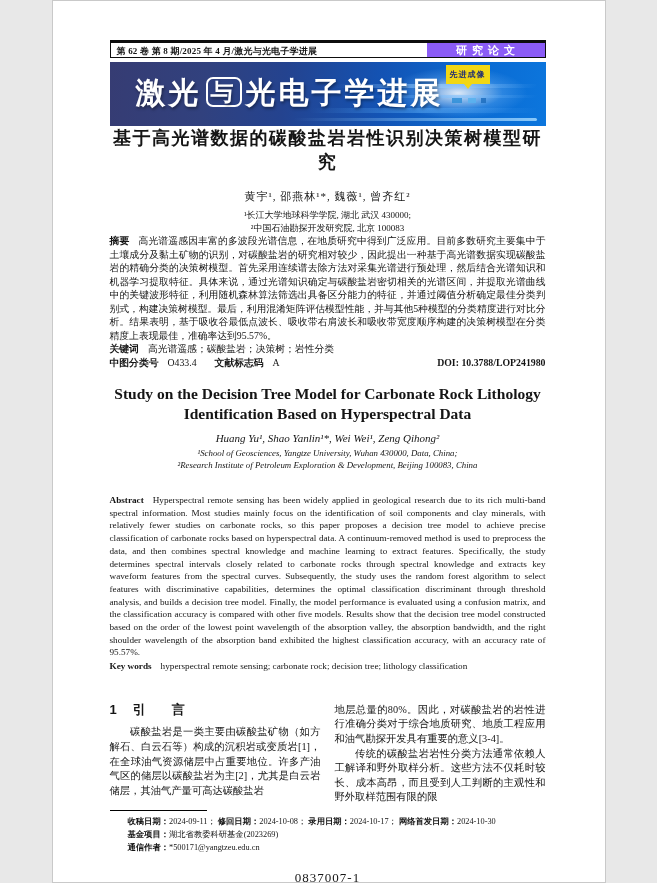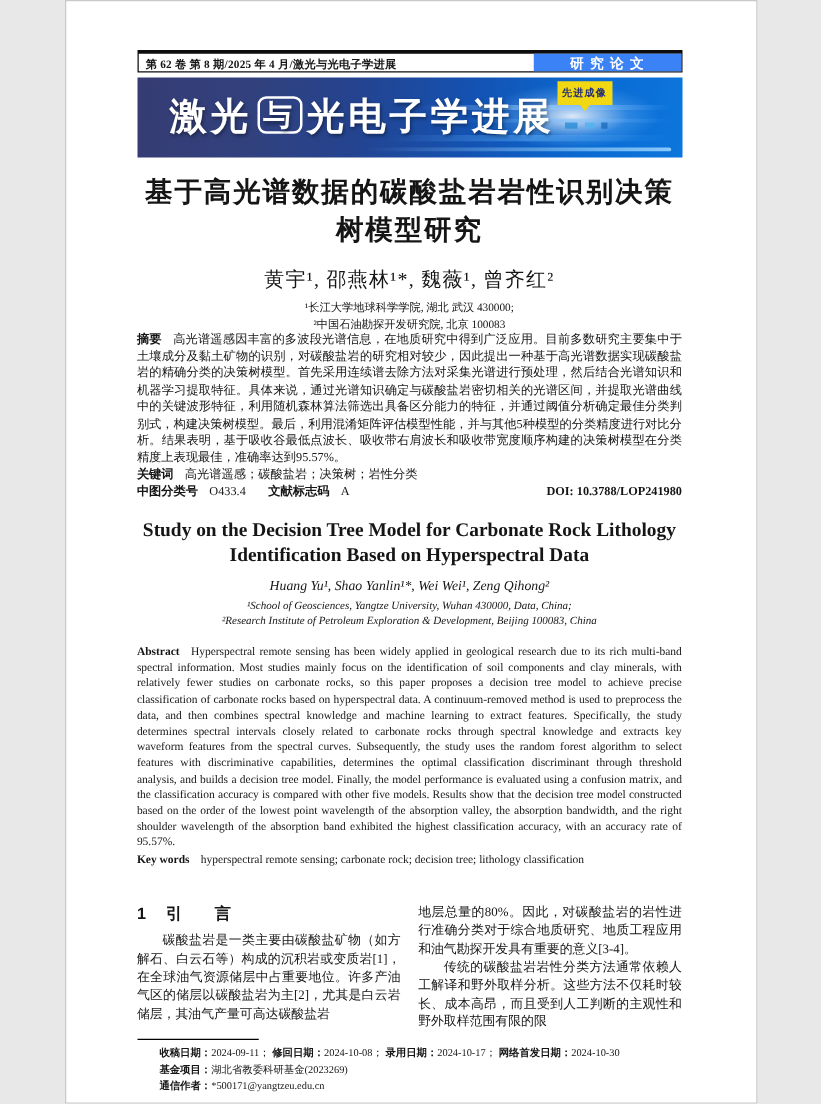--- a/index.html
+++ b/index.html
@@ -8,21 +8,21 @@
     position:relative; width:554px; height:883px; margin:0 auto;
     background:#fff; border:1px solid #c9c9c9;
     font-family:"Liberation Serif","DejaVu Serif",serif; color:#151515;
     overflow:hidden;
   }
   .content { padding:39px 59px 0 57px; }
 
   
   .header-strip { display:flex; height:18px; border:1.5px solid #0d0d0d; border-top-width:3px; }
   .issue-info { flex:1; font-size:9px; font-weight:bold; padding:2px 0 0 6px; letter-spacing:.2px; white-space:nowrap; }
-  .type-box { width:118px; background:#3b82f6; color:#fff; font-size:11px; font-weight:bold;
+  .type-box { width:118px; background:#8b5cf6; color:#fff; font-size:11px; font-weight:bold;
     display:flex; align-items:center; justify-content:center; letter-spacing:5px; padding-left:5px; }
 
   
   .banner { position:relative; margin-top:4px; height:64px; overflow:hidden;
     background:linear-gradient(97deg,#363c73 0%,#31417e 22%,#24438f 40%,#1353b4 62%,#0a6ad2 82%,#0c76dd 100%); }
   .glow { position:absolute; right:4%; top:8%; width:140px; height:52px;
     background:radial-gradient(ellipse at center, rgba(255,255,255,.85) 0%, rgba(140,200,255,.25) 45%, rgba(0,0,0,0) 70%); }
   .streak { position:absolute; transform:skewX(-28deg); border-radius:2px; }
   .s1 { left:52%; top:34%; width:46%; height:4px; background:linear-gradient(90deg,rgba(0,0,0,0),rgba(150,205,255,.65),rgba(0,0,0,0)); }
   .s2 { left:60%; top:52%; width:38%; height:3px; background:linear-gradient(90deg,rgba(0,0,0,0),rgba(120,190,255,.5),rgba(0,0,0,0)); }
@@ -38,35 +38,35 @@
     font-family:"Liberation Sans","DejaVu Sans",sans-serif; font-size:8px; font-weight:bold;
     padding:4px 4px; letter-spacing:1px; }
   .banner-badge:after { content:""; position:absolute; left:50%; bottom:-5px; margin-left:-4px;
     border:4px solid rgba(0,0,0,0); border-top:5px solid #f2d713; border-bottom:none; }
   .px { position:absolute; height:5px; background:#2f8fd8; opacity:.85; }
   .pxa { right:84px; top:36px; width:10px; }
   .pxb { right:70px; top:36px; width:8px; background:#57b2ee; }
   .pxc { right:60px; top:36px; width:5px; background:#1f6fbe; }
 
   
-  .title-cn { margin-top:13px; text-align:center; font-size:22px; font-weight:bold; letter-spacing:1.5px; }
-  .authors-cn { margin-top:15px; text-align:center; font-size:16px; letter-spacing:1px; }
+  .title-cn { text-align:center; font-size:18px; font-weight:bold; letter-spacing:1.5px; }
+  .authors-cn { margin-top:15px; text-align:center; font-size:11px; letter-spacing:1px; }
   .affils-cn { margin-top:5px; text-align:center; font-size:9px; line-height:12.5px; }
   .abstract-cn { font-size:9.8px; line-height:13.5px; text-align:justify; }
   .lbl { font-weight:bold; }
   .gap { display:inline-block; width:9px; }
   .keywords-cn { font-size:9.8px; line-height:13.5px; }
   .clc-row { display:flex; justify-content:space-between; font-size:9.8px; line-height:13.5px; }
   .doi { font-weight:bold; }
 
   
   .title-en { margin-top:15px; text-align:center; font-size:15.5px; font-weight:bold; line-height:19.5px; }
   .authors-en { margin-top:9px; text-align:center; font-size:11px;font-style:italic; }
   .affils-en { margin-top:3px; text-align:center; font-size:8.8px; font-style:italic; line-height:12px; }
-  .abstract-en { margin-top:13px; font-size:9.2px; line-height:12.7px; text-align:justify; }
+  .abstract-en { margin-top:23px; font-size:9.2px; line-height:12.7px; text-align:justify; }
   .keywords-en { margin-top:1px; font-size:9.2px; line-height:12.7px; }
 
   
   .columns { display:flex; gap:14px; margin-top:30px; }
   .col { width:263.5px; font-size:10.3px; line-height:14.6px; text-align:justify; }
   .sec-head { font-family:"Liberation Sans","DejaVu Sans",sans-serif; font-size:13px; font-weight:bold; margin-bottom:8px; }
   .sec-num { margin-right:16px; }
   .indent { text-indent:2em; }
 
   

